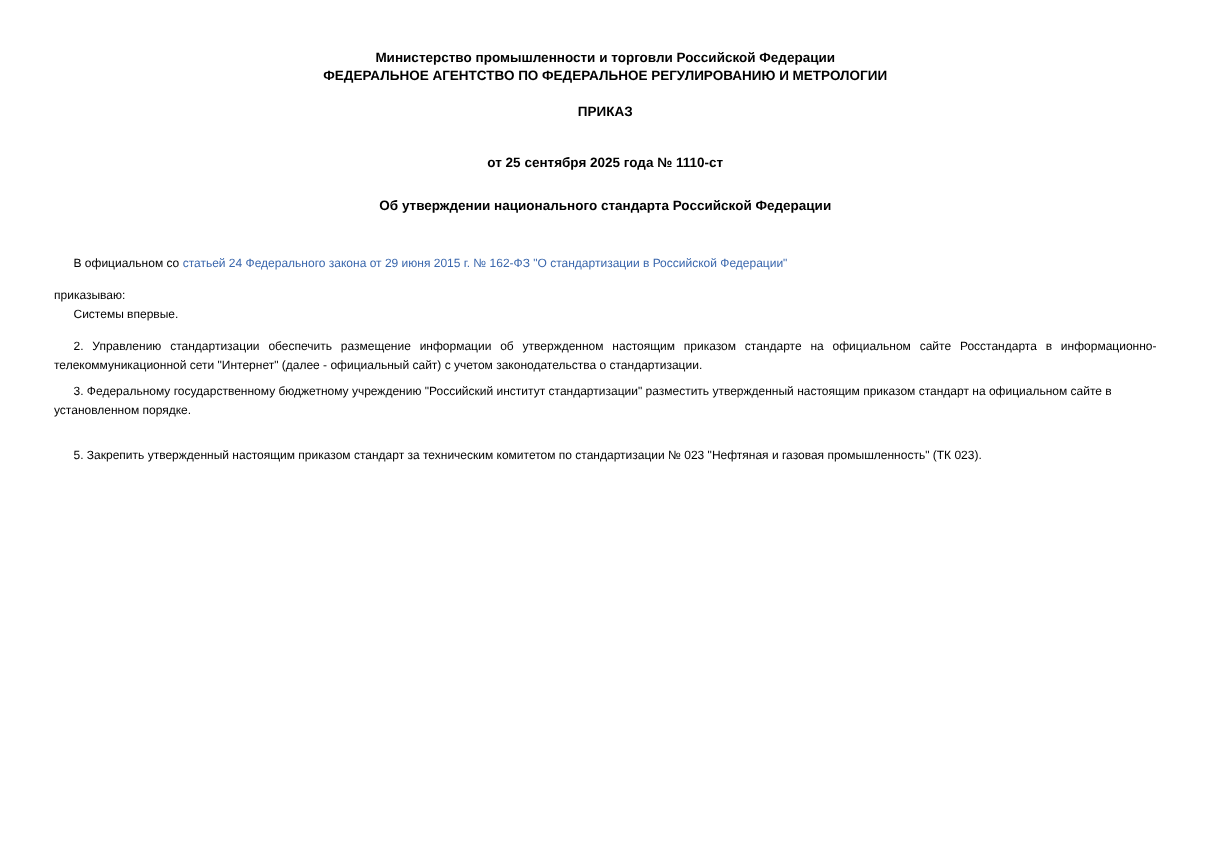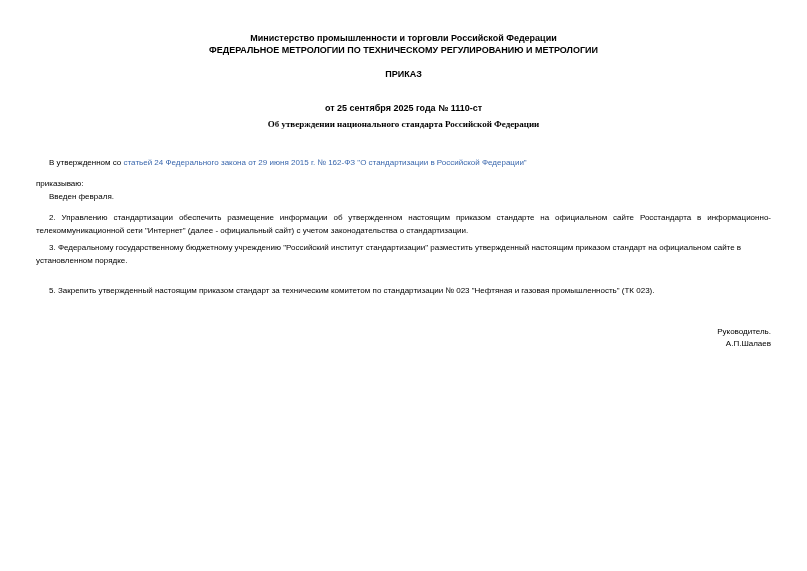--- a/index.html
+++ b/index.html
@@ -22,21 +22,21 @@
     background: #ffffff;
   }
   .hdr {
     text-align: center;
     font-weight: bold;
     font-size: 9px;
     line-height: 12px;
   }
   .doc-type   { margin-top: 12px; }
   .date-line  { margin-top: 22px; }
-  .doc-title  { margin-top: 4px; font-family: Liberation Serif, serif; }
+  .doc-title  { margin-top: 17px; }
   .body-text {
     font-size: 8px;
     line-height: 13px;
   }
   .body-text p {
     margin: 0 0 7px 0;
     text-indent: 13px;
   }
   p.intro       { margin-top: 26px; margin-bottom: 8px; }
   p.order-word  { margin-bottom: 0; text-indent: 0; }
@@ -56,33 +56,29 @@
     line-height: 12px;
   }
 </style>
 </head>
 <body>
 
 <div class="doc">
 
   <div class="hdr">
     <div>Министерство промышленности и торговли Российской Федерации</div>
-    <div>ФЕДЕРАЛЬНОЕ МЕТРОЛОГИИ ПО ТЕХНИЧЕСКОМУ РЕГУЛИРОВАНИЮ И МЕТРОЛОГИИ</div>
+    <div>ФЕДЕРАЛЬНОЕ АГЕНТСТВО ПО ФЕДЕРАЛЬНОЕ РЕГУЛИРОВАНИЮ И МЕТРОЛОГИИ</div>
     <div class="doc-type">ПРИКАЗ</div>
     <div class="date-line">от 25 сентября 2025 года № 1110-ст</div>
     <div class="doc-title">Об утверждении национального стандарта Российской Федерации</div>
   </div>
 
   <div class="body-text">
-    <p class="intro"><span>В утвержденном со </span><a class="law-link" href="#">статьей 24 Федерального закона от 29 июня 2015 г. № 162-ФЗ "О стандартизации в Российской Федерации"</a></p>
+    <p class="intro"><span>В официальном со </span><a class="law-link" href="#">статьей 24 Федерального закона от 29 июня 2015 г. № 162-ФЗ "О стандартизации в Российской Федерации"</a></p>
     <p class="order-word">приказываю:</p>
-    <p class="note">Введен февраля.</p>
+    <p class="note">Системы впервые.</p>
     <p class="item-2">2. Управлению стандартизации обеспечить размещение информации об утвержденном настоящим приказом стандарте на официальном сайте Росстандарта в информационно-телекоммуникационной сети "Интернет" (далее - официальный сайт) с учетом законодательства о стандартизации.</p>
     <p class="item-3">3. Федеральному государственному бюджетному учреждению "Российский институт стандартизации" разместить утвержденный настоящим приказом стандарт на официальном сайте в установленном порядке.</p>
     <p class="item-4">5. Закрепить утвержденный настоящим приказом стандарт за техническим комитетом по стандартизации № 023 "Нефтяная и газовая промышленность" (ТК 023).</p>
 
-    <div class="signature">
-      <div>Руководитель.</div>
-      <div>А.П.Шалаев</div>
-    </div>
   </div>
 
 </div>
 
 </body></html>

